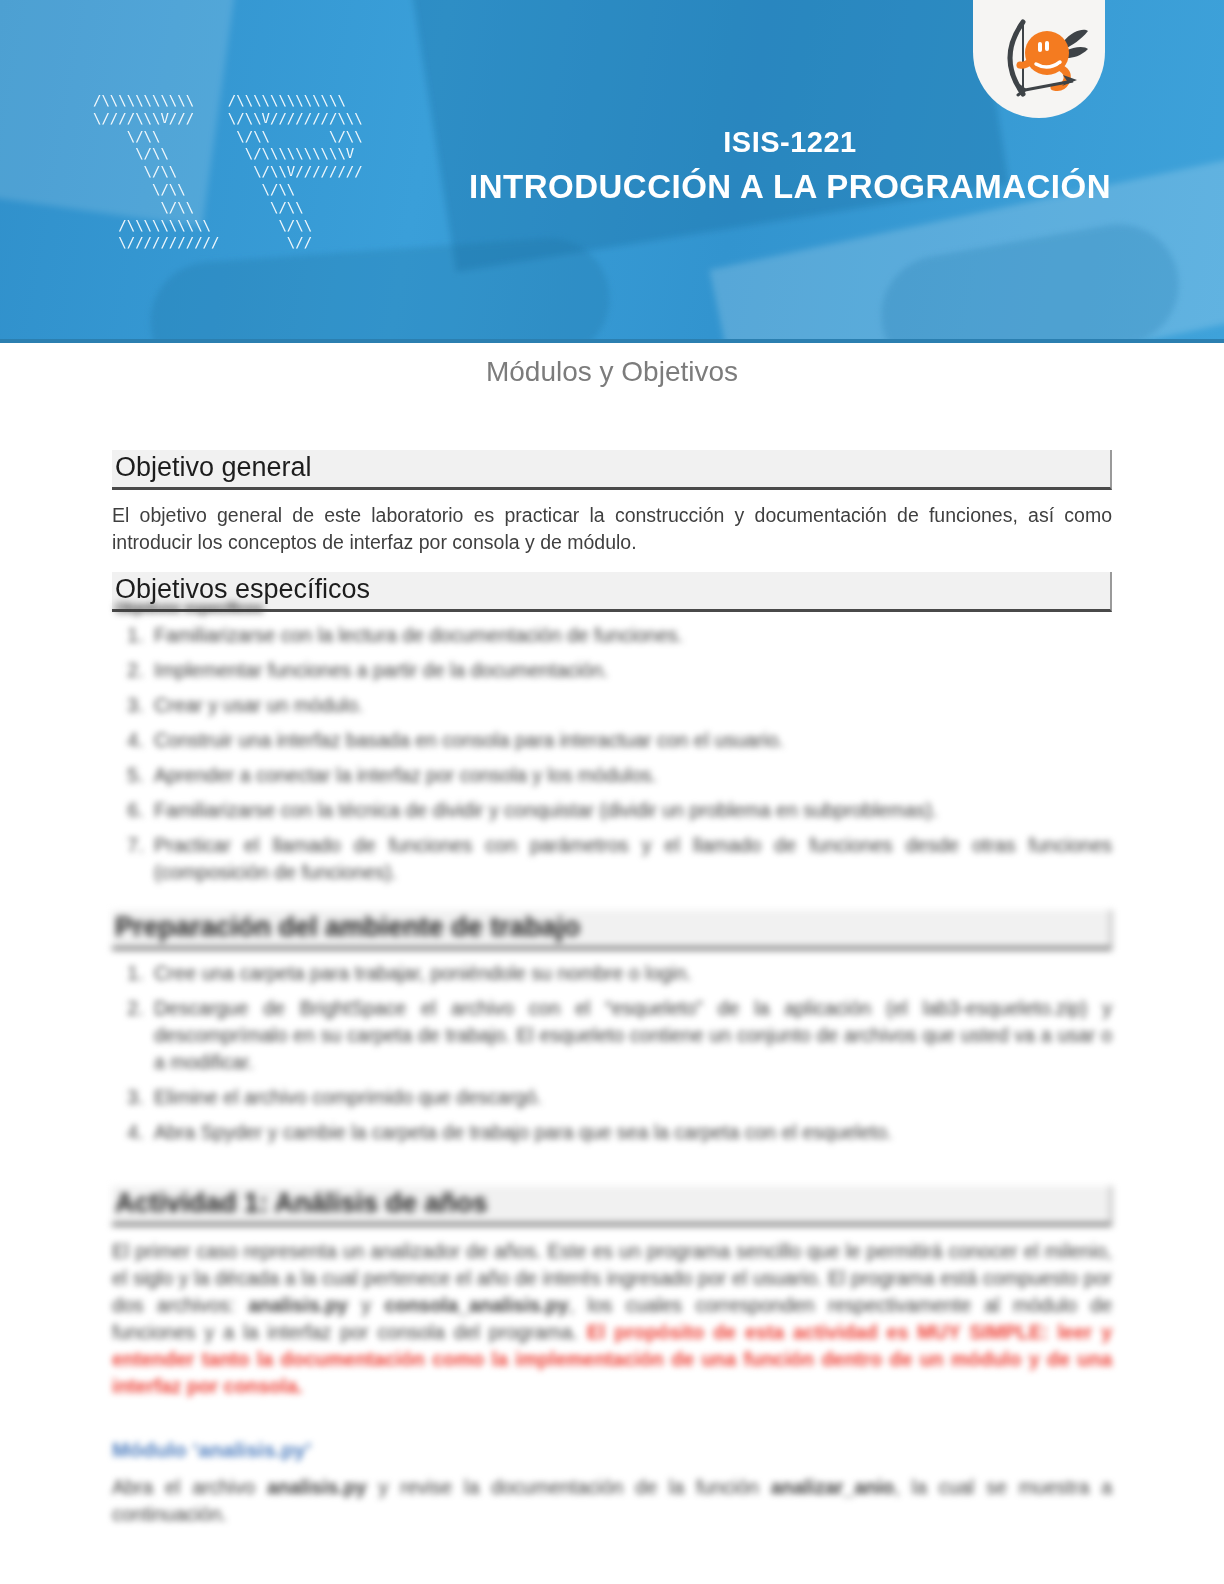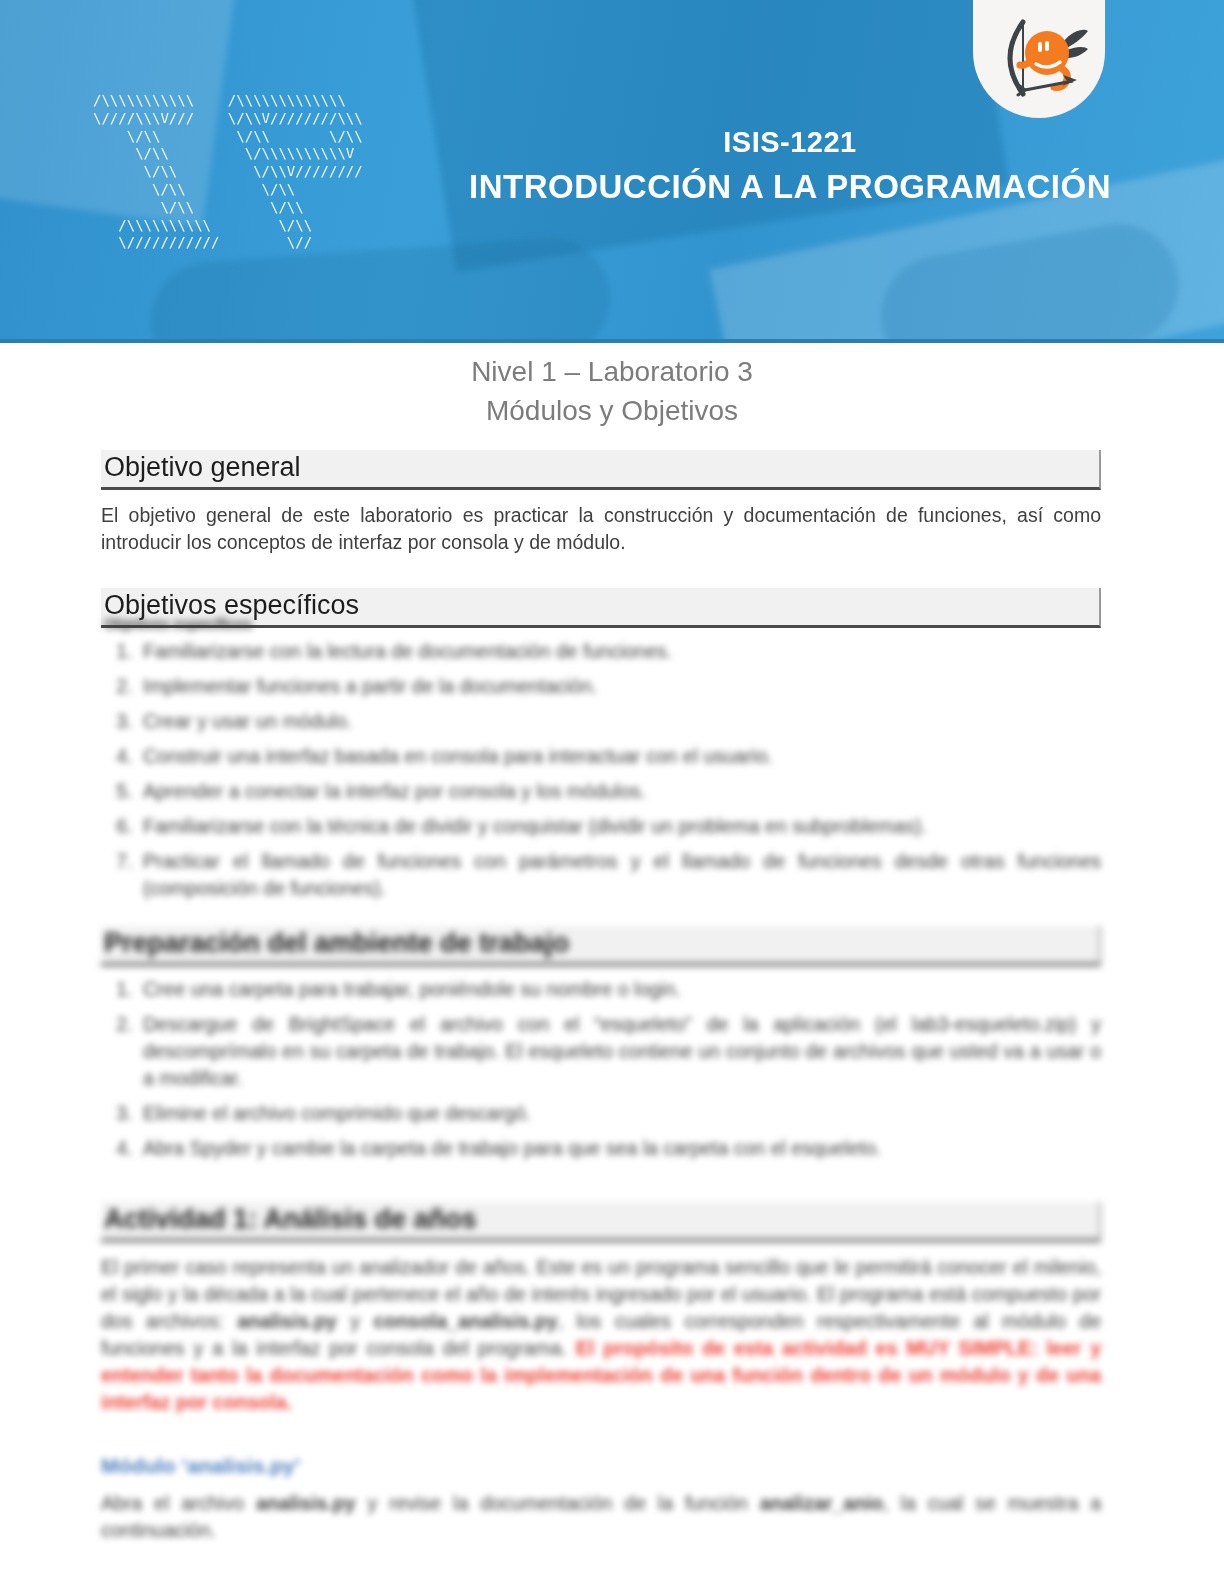--- a/index.html
+++ b/index.html
@@ -28,37 +28,37 @@
 
   .badge { position:absolute; left:973px; top:0; width:132px; height:118px;
            background:#f6f5f3; border-radius:0 0 66px 66px; }
   .badge svg { position:absolute; left:16px; top:8px; }
 
   
   .doc-title { position:absolute; top:352px; left:0; width:1224px; text-align:center;
                color:#7c7c7c; font-size:28px; line-height:39px; font-weight:400; }
 
   
-  .content { position:absolute; top:450px; left:101px; width:1000px; color:#3f3f3f; }
+  .content { position:absolute; top:450px; left:112px; width:1000px; color:#3f3f3f; }
 
   .bar { position:relative; background:#f1f1f1; border-bottom:3px solid #4a4a4a; border-right:2px solid #9a9a9a;
          font-size:27px; color:#1d1d1d; padding:2px 6px 4px 3px; font-weight:400; }
   .bar.bold { font-weight:bold; }
   .echo { position:absolute; left:3px; bottom:-7px; font-size:15px; font-weight:bold; color:#3a3a3a;
           filter:blur(3.5px); letter-spacing:-0.3px; }
 
   p.body { margin-top:12px; font-size:19.5px; line-height:27px; text-align:justify; }
 
   ol.doclist { margin-top:10px; padding-left:37px; font-size:19.5px; line-height:27px; text-align:justify; }
   ol.doclist li { margin-bottom:8px; padding-left:5px; }
 
   .blurred { filter:blur(3.2px); }
   .blur-strong { filter:blur(3.6px); }
 
-  .sec { margin-top:32px; }
+  .sec { margin-top:16px; }
   .sec-prep { margin-top:24px; }
   .sec-act { margin-top:40px; }
 
   .bold-file { font-weight:bold; }
   .red-note { color:#ee4036; font-weight:bold; }
 
   .mod-head { margin-top:38px; font-size:21px; font-weight:bold; color:#4d7dbe; }
   .mod-para { margin-top:8px; }
 </style>
 </head>
@@ -107,21 +107,20 @@
         <path d="M72 60 Q81 65 77 74 Q73 81 65 79" stroke="#f47b20" stroke-width="7" fill="none" stroke-linecap="round"></path>
 
         <line x1="36" y1="82" x2="84" y2="73" stroke="#3e4347" stroke-width="3"></line>
         <path d="M88 72 L74 67 L78 73 L73 78 Z" fill="#3e4347"></path>
         <path d="M36 82 L28 76 M36 82 L29 87" stroke="#3e4347" stroke-width="3" stroke-linecap="round"></path>
       </svg>
     </div>
   </header>
 
   <div class="doc-title">
-    <div>Nivel 1 – Laboratorio 3</div>
     <div>Módulos y Objetivos</div>
   </div>
 
   <main class="content">
 
     <section>
       <div class="bar">Objetivo general</div>
       <p class="body">El objetivo general de este laboratorio es practicar la construcción y documentación de funciones, así como introducir los conceptos de interfaz por consola y de módulo.</p>
     </section>
 

